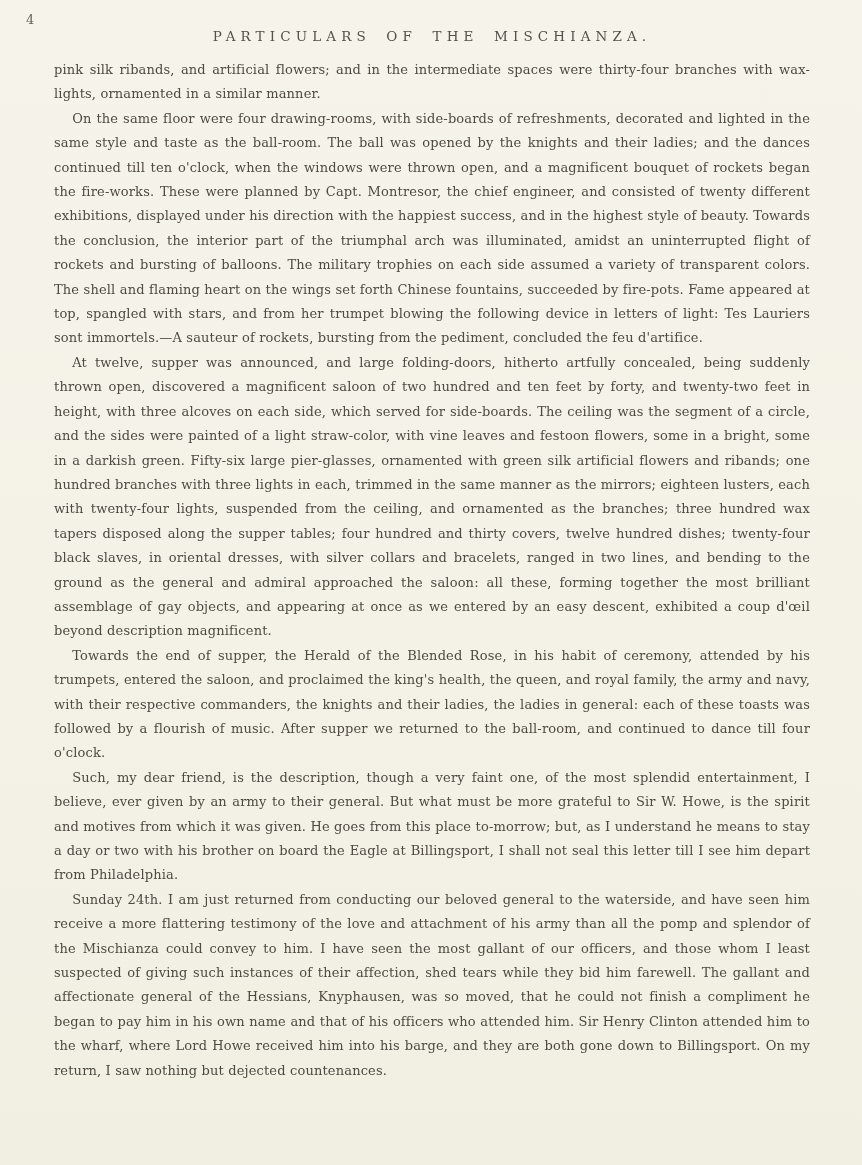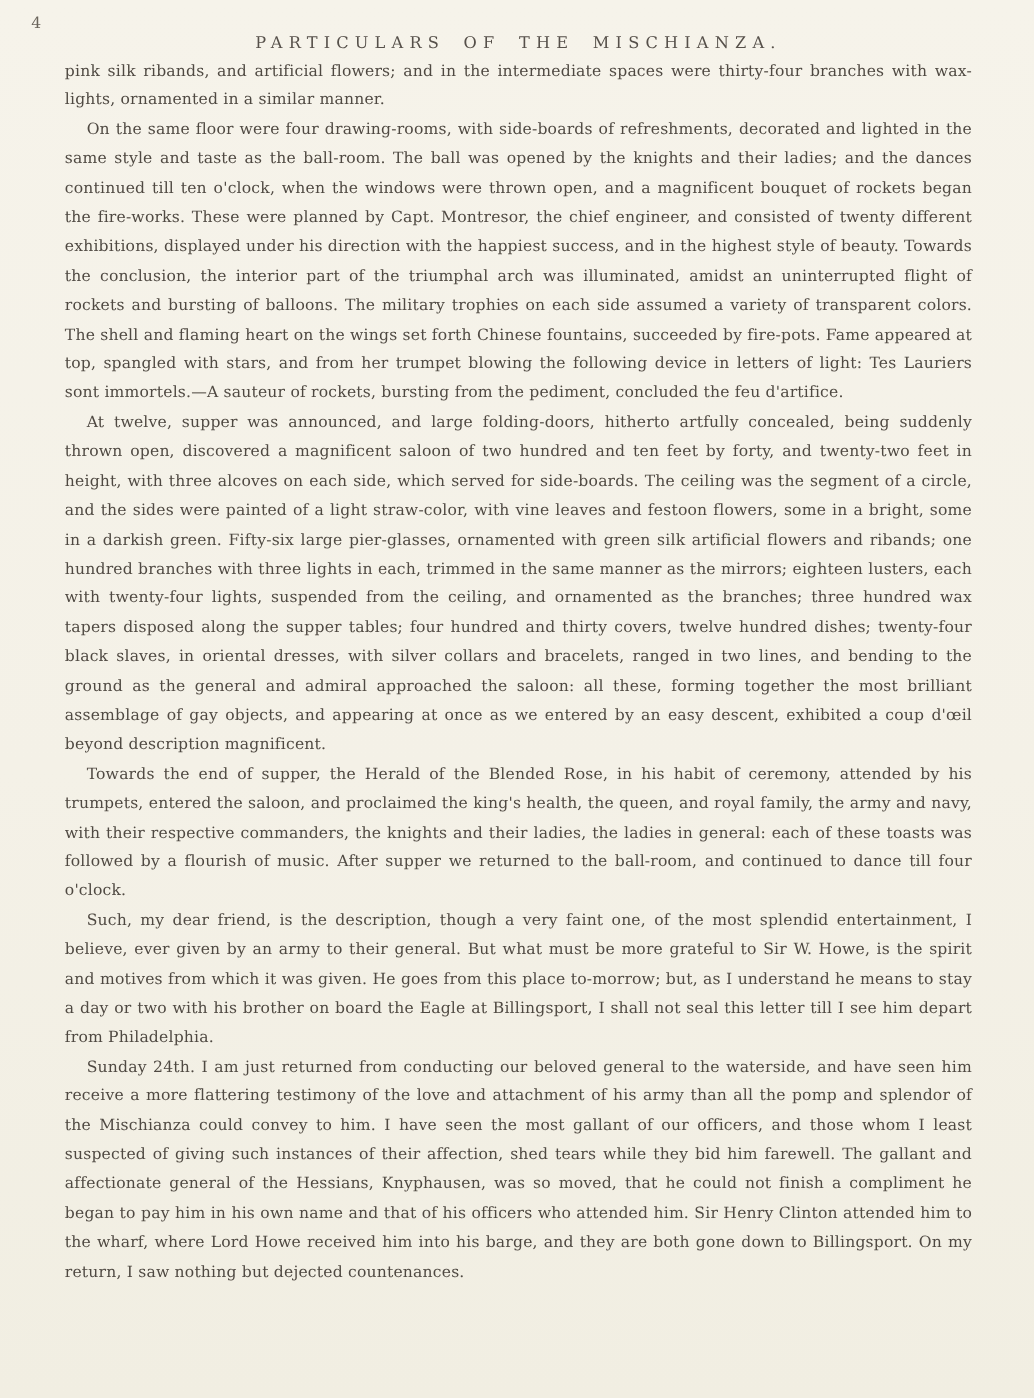--- a/index.html
+++ b/index.html
@@ -20,21 +20,21 @@
     color: #4e4840;
   }
   .page-num {
     position: absolute;
     top: 12px;
     left: 26px;
     font-size: 13px;
     color: #6a645b;
   }
   .header {
-    margin: 6px 0 4px 0;
+    margin: 6px 0 14px 0;
     text-align: center;
     font-size: 13.5px;
     font-weight: normal;
     letter-spacing: 0.38em;
     word-spacing: 0.45em;
     color: #56504a;
   }
   .text-body { }
   .para {
     margin: 0;

